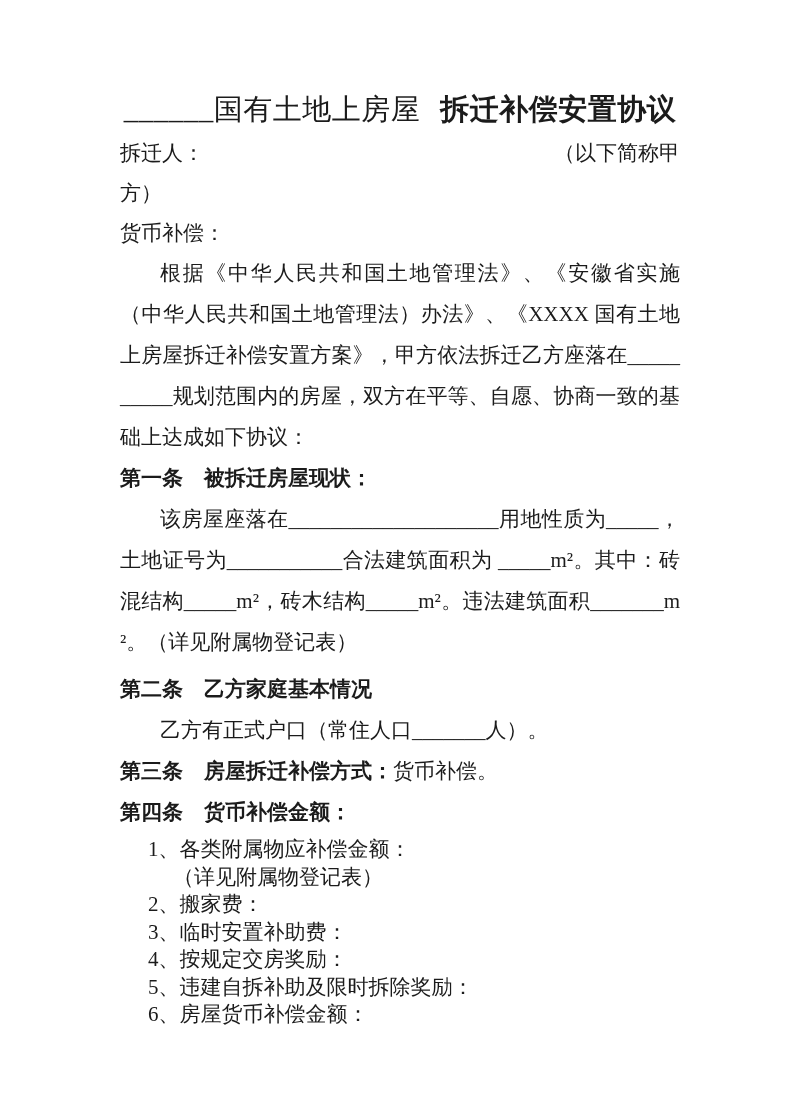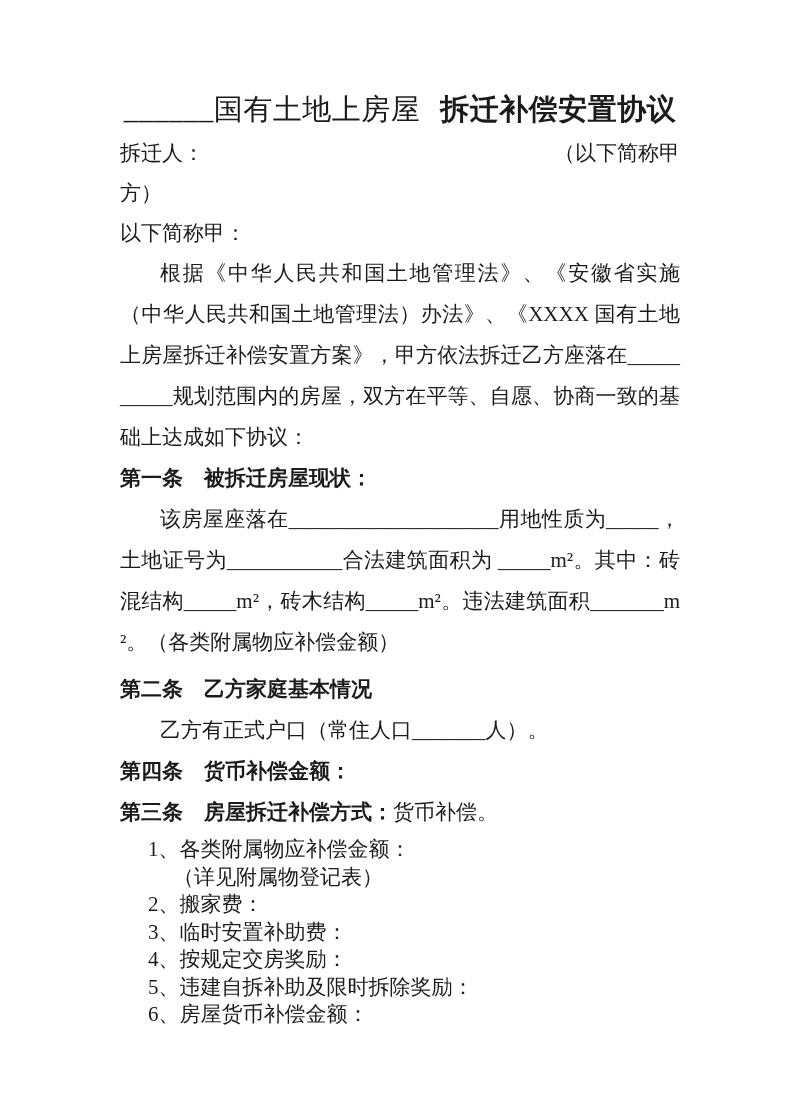--- a/index.html
+++ b/index.html
@@ -66,34 +66,34 @@
   <div class="title"><span>______</span><span>国有土地上房屋</span><span class="bold">拆迁补偿安置协议</span></div>
 
   <div class="pline flexline">
     <span>拆迁人：</span>
     <span>（以下简称甲</span>
   </div>
 
   <div class="pline">方）</div>
 
   <div class="pline flexline">
-    <span>以下简称甲：</span>
+    <span>货币补偿：</span>
   </div>
 
   <p class="para preamble">根据《中华人民共和国土地管理法》、《安徽省实施（中华人民共和国土地管理法）办法》、《XXXX 国有土地上房屋拆迁补偿安置方案》，甲方依法拆迁乙方座落在__________规划范围内的房屋，双方在平等、自愿、协商一致的基础上达成如下协议：</p>
 
   <div class="heading">第一条　被拆迁房屋现状：</div>
-  <p class="para">该房屋座落在____________________用地性质为_____，土地证号为___________合法建筑面积为 _____m²。其中：砖混结构_____m²，砖木结构_____m²。违法建筑面积_______m²。（各类附属物应补偿金额）</p>
+  <p class="para">该房屋座落在____________________用地性质为_____，土地证号为___________合法建筑面积为 _____m²。其中：砖混结构_____m²，砖木结构_____m²。违法建筑面积_______m²。（详见附属物登记表）</p>
 
   <div class="heading mt6">第二条　乙方家庭基本情况</div>
   <p class="para">乙方有正式户口（常住人口_______人）。</p>
 
+  <div class="heading"><span>第三条　房屋拆迁补偿方式：</span><span class="normal">货币补偿。</span></div>
+
   <div class="heading">第四条　货币补偿金额：</div>
-
-  <div class="heading"><span>第三条　房屋拆迁补偿方式：</span><span class="normal">货币补偿。</span></div>
 
   <div class="list">
     <div>1、各类附属物应补偿金额：</div>
     <div class="note">（详见附属物登记表）</div>
     <div>2、搬家费：</div>
     <div>3、临时安置补助费：</div>
     <div>4、按规定交房奖励：</div>
     <div>5、违建自拆补助及限时拆除奖励：</div>
     <div>6、房屋货币补偿金额：</div>
   </div>

